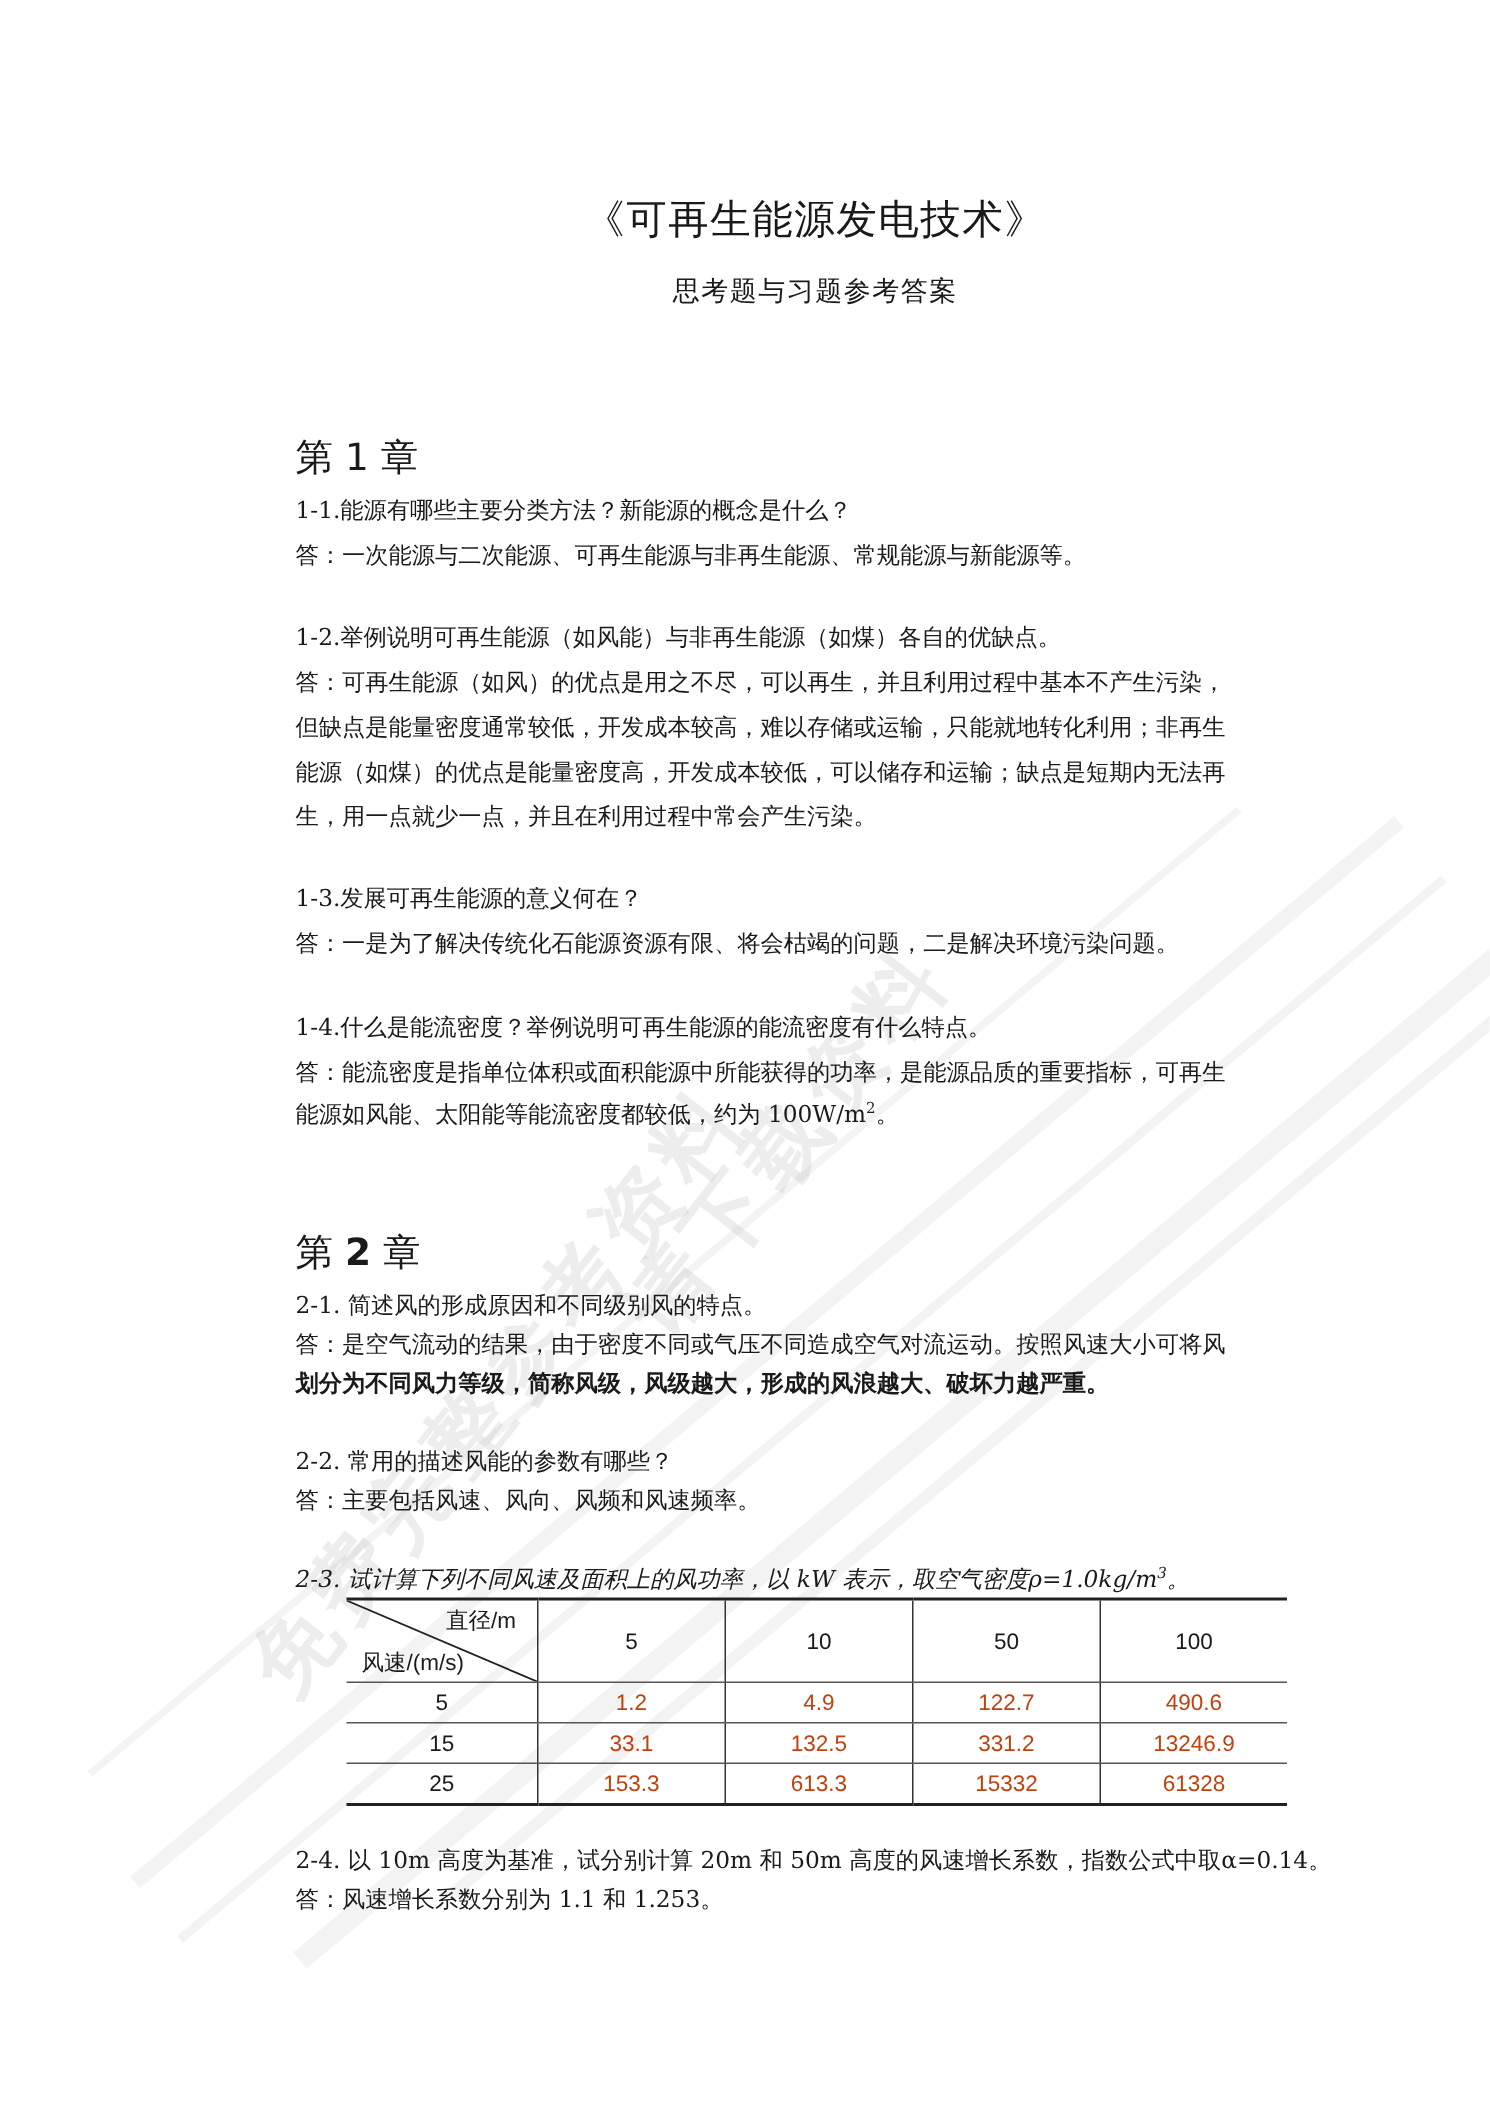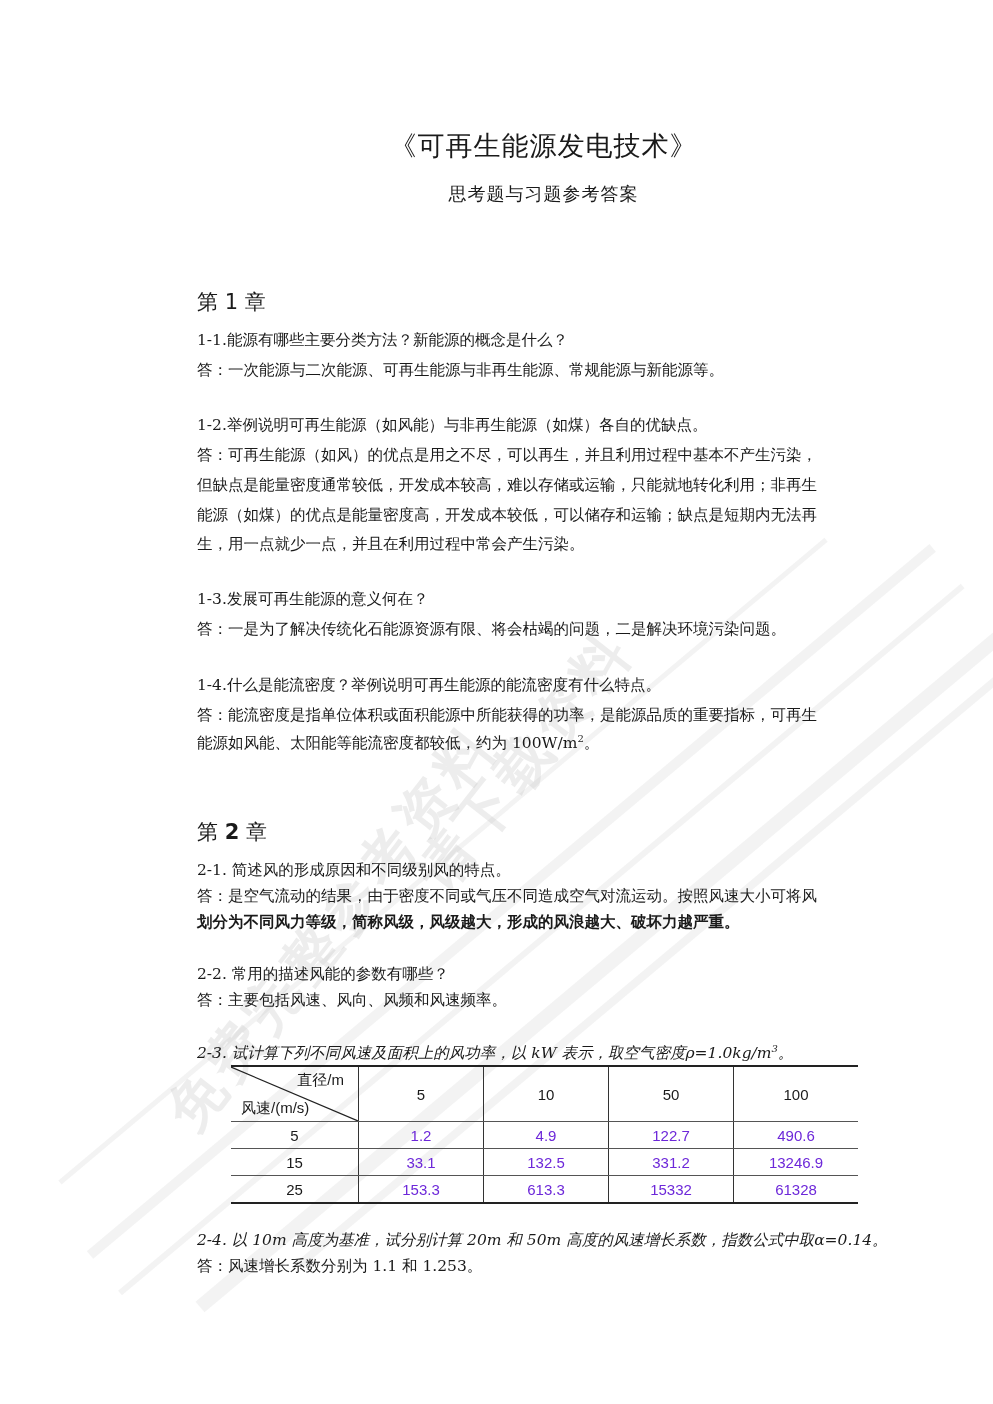--- a/index.html
+++ b/index.html
@@ -4,33 +4,33 @@
   <style>
     html, body { margin: 0; padding: 0; background: #ffffff; }
     body { width: 993px; height: 1404px; position: relative; overflow: hidden;
            font-family: "DejaVu Serif", "Liberation Serif", serif; color: #1a1a1a; }
     .watermark { position: absolute; left: 0; top: 0; width: 993px; height: 1404px; pointer-events: none; overflow: hidden; }
     .stripe { position: absolute; height: 10px; background: rgba(200,200,200,0.22); transform-origin: left center; transform: rotate(-40deg); }
     .wm-text { position: absolute; font-family: "DejaVu Sans", sans-serif; font-weight: bold; font-size: 56px; color: rgba(190,190,190,0.28); transform: rotate(-52deg); transform-origin: left top; white-space: nowrap; letter-spacing: 6px; }
     .page { position: absolute; left: 0; top: 0; width: 993px; height: 1404px; margin-left: 47px; }
     .title1 { position: absolute; top: 128px; left: 0; width: 993px; text-align: center; font-size: 27px; letter-spacing: 1px; }
     .title2 { position: absolute; top: 182px; left: 0; width: 993px; text-align: center; font-size: 18px; letter-spacing: 1px; }
-    .chapter { position: absolute; left: 150px; font-size: 21px; }
+    .chapter { position: absolute; left: 150px; font-size: 25px; }
     .chapter .num { font-family: "DejaVu Sans", sans-serif; }
     .line { position: absolute; left: 150px; font-size: 15.5px; white-space: nowrap; }
     .sans { font-family: "Liberation Sans", "DejaVu Sans", sans-serif; }
     sup { font-size: 10px; vertical-align: 6px; }
     table.wind { position: absolute; left: 184px; top: 1065px; border-collapse: collapse; font-family: "Liberation Sans", "DejaVu Sans", sans-serif; font-size: 15px; }
     table.wind td { border-left: 1px solid #333; border-right: 1px solid #333; border-top: 1px solid #555; border-bottom: 1px solid #555; text-align: center; height: 26px; padding: 0; }
     table.wind tr:first-child td { border-top: 2px solid #222; height: 54px; }
     table.wind tr:last-child td { border-bottom: 2px solid #222; }
     table.wind td:first-child { border-left: none; width: 127px; }
     table.wind td:last-child { border-right: none; }
     table.wind td.c { width: 124px; }
-    table.wind td.val { color: #6d28d9; }
+    table.wind td.val { color: #c2410c; }
     .diag-cell { position: relative; }
     .diag-cell svg { position: absolute; left: 0; top: 0; }
     .diag-top { position: absolute; right: 14px; top: 4px; font-size: 15px; }
     .diag-bot { position: absolute; left: 10px; bottom: 3px; font-size: 15px; }
   </style>
 </head>
 <body>
 
 <div class="watermark">
   <div class="stripe" style="left:90px;top:1250px;width:1100px;"></div>
@@ -119,15 +119,15 @@
     <tr>
       <td>25</td>
       <td class="val">153.3</td>
       <td class="val">613.3</td>
       <td class="val">15332</td>
       <td class="val">61328</td>
     </tr>
   </tbody>
     </table>
 
-  <div class="line" style="top:1230px;font-style:italic;">2-4. 以 10m 高度为基准，试分别计算 20m 和 50m 高度的风速增长系数，指数公式中取α=0.14。</div>
+  <div class="line" style="top:1230px;">2-4. 以 10m 高度为基准，试分别计算 20m 和 50m 高度的风速增长系数，指数公式中取α=0.14。</div>
   <div class="line" style="top:1256px;">答：风速增长系数分别为 1.1 和 1.253。</div>
 </div>
 
 </body></html>

